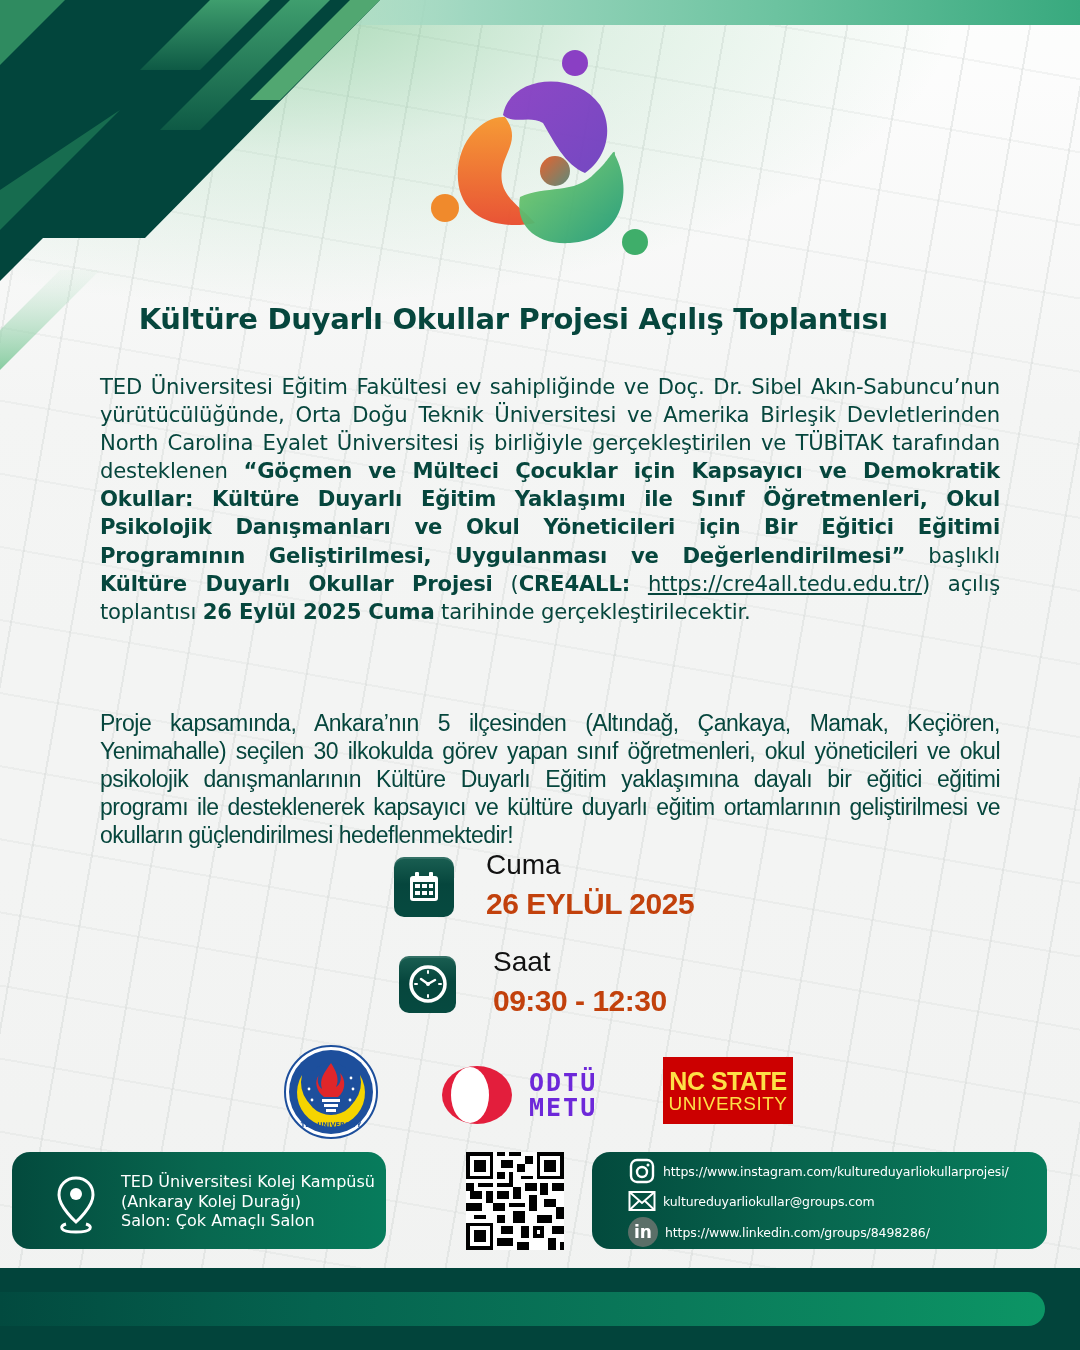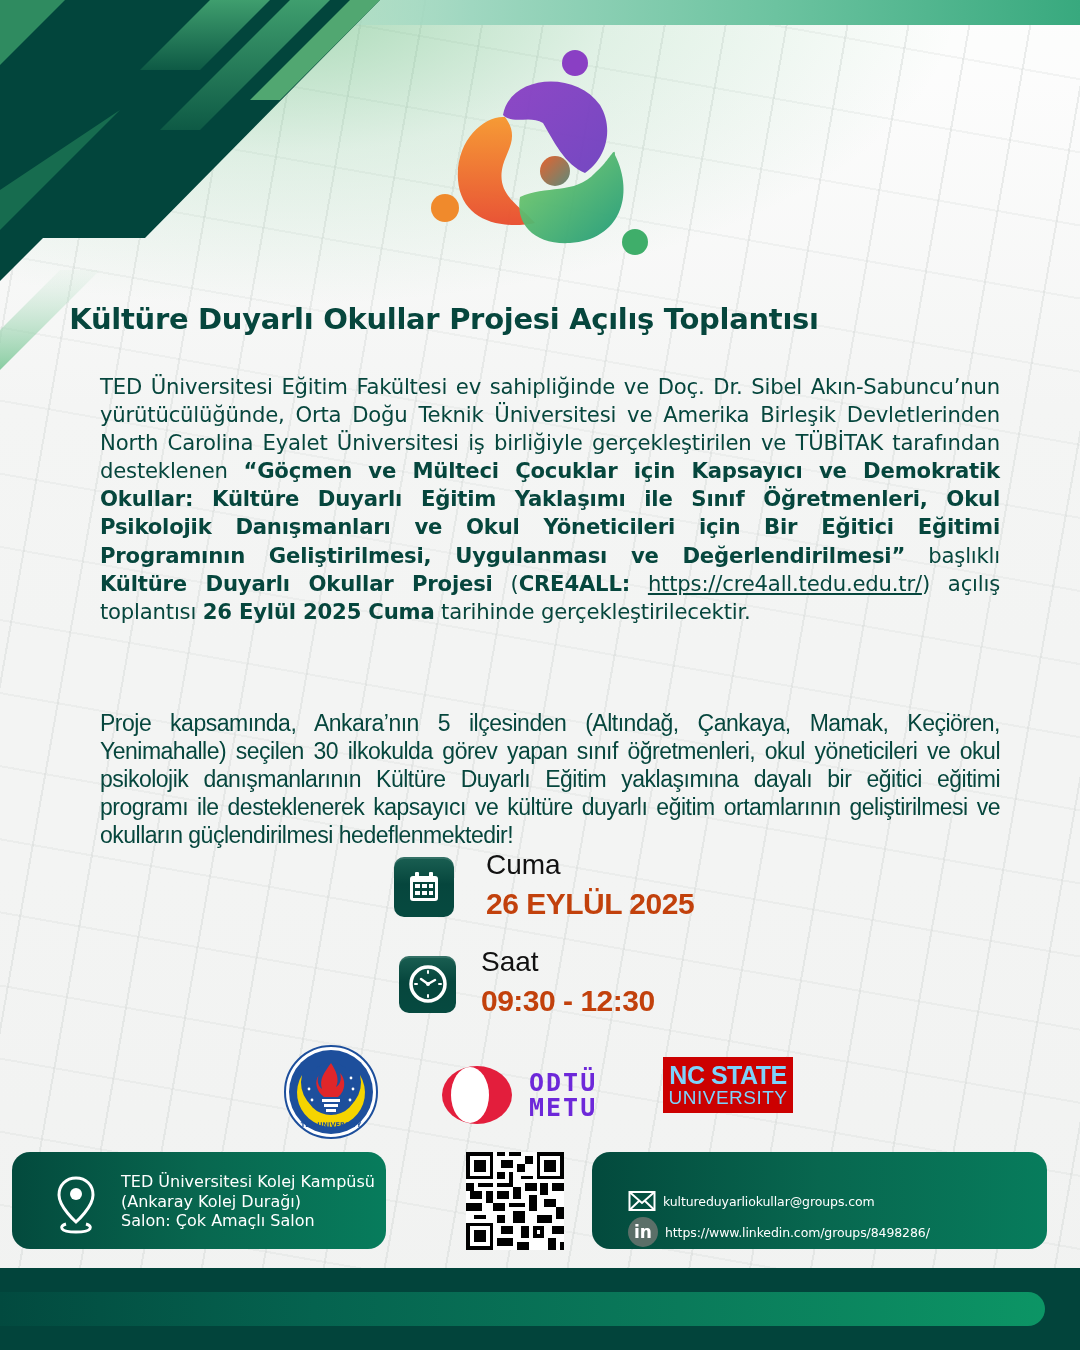--- a/index.html
+++ b/index.html
@@ -24,21 +24,21 @@
   }
   .top-band {
     position: absolute; right: 0; top: 0; width: 760px; height: 25px;
     background: linear-gradient(90deg, rgba(180,225,205,0.4) 0%, #9fd7c0 20%, #6cc3a0 60%, #38a97e 100%);
   }
   .corner-svg { position: absolute; left: 0; top: 0; }
   .logo-svg { position: absolute; left: 425px; top: 45px; }
 
   .title {
     position: absolute; left: 0; top: 302px; width: 888px;
-    text-align: center;
+    text-align: right;
     font-family: "DejaVu Sans", sans-serif;
     font-weight: bold; font-size: 29px;
     color: #06463d; letter-spacing: -0.3px;
   }
   .para {
     position: absolute; left: 100px; width: 900px;
     text-align: justify;
     font-family: "DejaVu Sans", sans-serif;
     font-size: 21.2px; line-height: 28.1px;
     color: #06463d;
@@ -57,22 +57,22 @@
   }
   .info-text { margin-left: 32px; }
   .info-label { font-family: "Liberation Sans", sans-serif; font-size: 28px; color: #111; line-height: 34px; }
   .info-value { font-family: "Liberation Sans", sans-serif; font-weight: bold; font-size: 30px; color: #c2410c; line-height: 44px; letter-spacing: -0.5px; }
 
   .logos { position: absolute; left: 0; top: 1045px; width: 1080px; height: 95px; }
   .ted-logo { position: absolute; left: 284px; top: 0; }
   .odtu-logo { position: absolute; left: 440px; top: 20px; display: flex; align-items: center; }
   .odtu-text { margin-left: 14px; font-family: "DejaVu Sans Mono", monospace; font-weight: bold; font-size: 25px; color: #6d28d9; line-height: 25px; letter-spacing: 2px; }
   .ncstate-logo {
-    position: absolute; left: 663px; top: 12px; width: 130px; height: 56px;
-    background: #cc0000; color: #7dd3fc; text-align: center;
+    position: absolute; left: 663px; top: 12px; width: 130px; height: 67px;
+    background: #cc0000; color: #fde047; text-align: center;
     display: flex; flex-direction: column; justify-content: center;
   }
   .ncstate-line1 { font-family: "Liberation Sans", sans-serif; font-weight: bold; font-size: 25px; line-height: 26px; letter-spacing: -0.5px; }
   .ncstate-line2 { font-family: "Liberation Sans", sans-serif; font-size: 19px; line-height: 20px; letter-spacing: 0.5px; }
 
   .card {
     position: absolute; top: 1152px; height: 97px; border-radius: 18px;
     background: linear-gradient(90deg, #034a3d 0%, #08674f 50%, #077c5c 100%);
     color: #fff;
   }
@@ -190,21 +190,21 @@
         <line x1="7" y1="20" x2="9" y2="20"></line>
           <line x1="31" y1="20" x2="33" y2="20"></line>
       </g>
       <g stroke="#fff" stroke-width="2.5" stroke-linecap="round">
         <line x1="20" y1="20" x2="13" y2="15"></line>
           <line x1="20" y1="20" x2="27" y2="16"></line>
       </g>
       <circle cx="20" cy="20" r="2" fill="#fff"></circle>
     </svg>
   </div>
-  <div class="info-text" style="margin-left:25px;">
+  <div class="info-text" style="margin-left:37px;">
     <div class="info-label">Saat</div>
     <div class="info-value">09:30 - 12:30</div>
   </div>
 </div>
 
 <div class="logos">
   <svg class="ted-logo" width="94" height="94" viewBox="0 0 94 94">
     <circle cx="47" cy="47" r="46" fill="#fff" stroke="#1d4f9c" stroke-width="2"></circle>
     <circle cx="47" cy="47" r="42" fill="#1d4f9c"></circle>
     <path d="M18,30 A34,34 0 1 0 76,30 A30,30 0 1 1 18,30 Z" fill="#f5d400"></path>
@@ -299,20 +299,30 @@
       <rect x="18" y="20" width="1" height="1" fill="#fff"></rect>
       <rect x="22" y="19" width="3" height="2"></rect>
     <rect x="8" y="22" width="4" height="2"></rect>
       <rect x="13" y="23" width="3" height="2"></rect>
       <rect x="21" y="22" width="2" height="3"></rect>
       <rect x="24" y="23" width="1" height="2"></rect>
   </g>
 </svg>
 
 <div class="card card-contact">
+  <div class="contact-row" style="top:5px;">
+    <div class="ic">
+      <svg width="26" height="26" viewBox="0 0 26 26">
+        <rect x="2" y="2" width="22" height="22" rx="6" fill="none" stroke="#fff" stroke-width="2.4"></rect>
+        <circle cx="13" cy="14" r="5" fill="none" stroke="#fff" stroke-width="2.4"></circle>
+        <circle cx="19" cy="7" r="1.5" fill="#fff"></circle>
+      </svg>
+    </div>
+    <span class="txt">https://www.instagram.com/kultureduyarliokullarprojesi/</span>
+  </div>
   <div class="contact-row" style="top:35px;">
     <div class="ic">
       <svg width="28" height="22" viewBox="0 0 28 22">
         <rect x="1.5" y="2" width="25" height="18" fill="none" stroke="#fff" stroke-width="2"></rect>
         <path d="M1.5,2 L14,13 L26.5,2 M1.5,20 L11,11 M26.5,20 L17,11" fill="none" stroke="#fff" stroke-width="2"></path>
       </svg>
     </div>
     <span class="txt">kultureduyarliokullar@groups.com</span>
   </div>
   <div class="contact-row" style="top:65px;">

